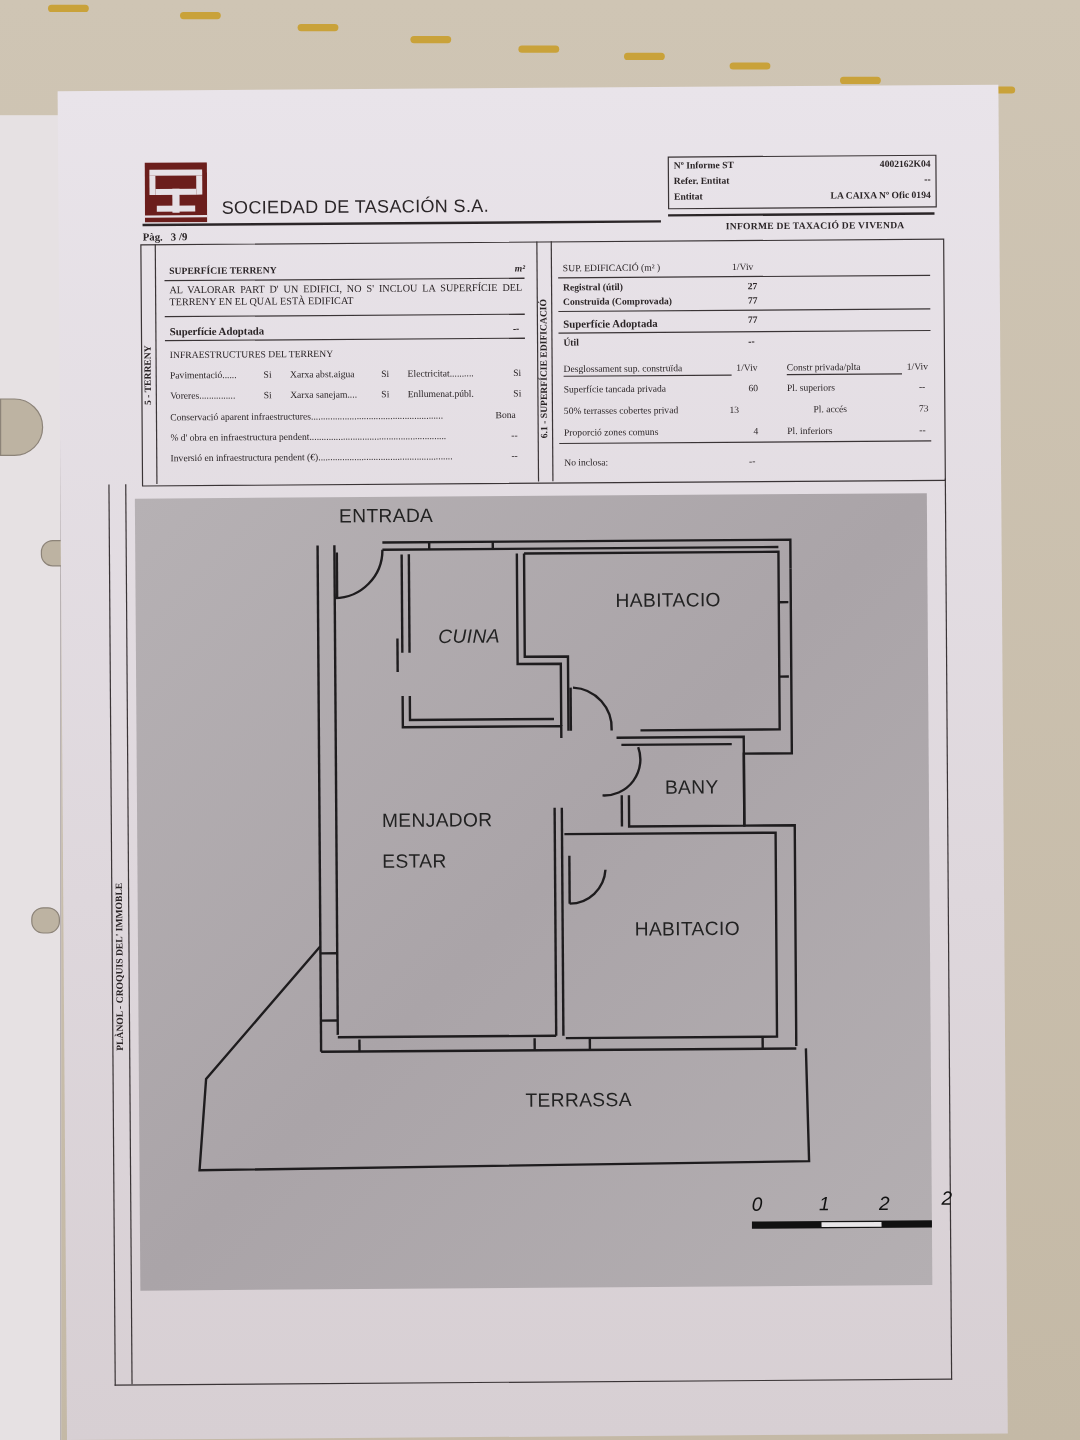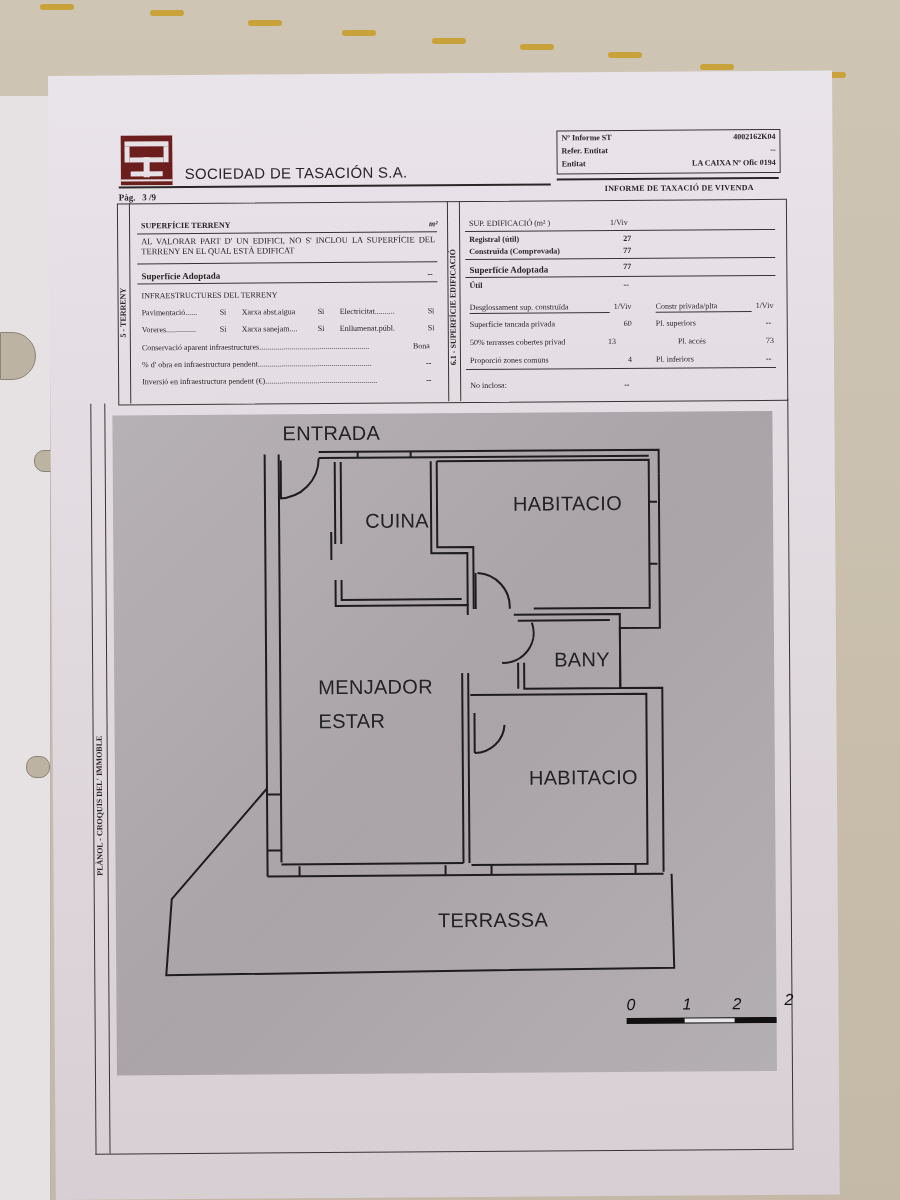--- a/index.html
+++ b/index.html
@@ -59,21 +59,21 @@
   .b { font-weight: bold; }
   .line { position: absolute; height: 1px; background: #3a3436; }
   .vline { position: absolute; width: 1px; background: #3a3436; }
   .plan {
     left: 62px; top: 340px; width: 660px; height: 660px;
     background: linear-gradient(135deg, #b6b1b4 0%, #aaa4a8 50%, #b4afb2 100%);
   }
   .plan svg { position: absolute; left: 0; top: 0; }
   .room-label {
     position: absolute; font-family: "Liberation Sans", sans-serif;
-    font-size: 20px; color: #222; letter-spacing: 0.3px;
+    font-size: 16px; color: #222; letter-spacing: 0.3px;
   }
   .scale-text { position: absolute; font-family: "Liberation Sans", sans-serif; font-size: 16px; font-style: italic; color: #111; }
 </style>
 </head>
 <body>
 
 <div class="carpet"></div>
 <div class="stitch" style="left:40px;top:4px;"></div>
 <div class="stitch" style="left:150px;top:10px;"></div>
 <div class="stitch" style="left:248px;top:20px;"></div>
@@ -267,21 +267,21 @@
         <polyline points="152,374 56,484 50,560 558,556 556,462"></polyline>
       </g>
 
       <g>
         <rect x="510" y="606" width="166" height="6" fill="#111"></rect>
         <rect x="568" y="607" width="50" height="4" fill="#e8e6e8"></rect>
         <polygon points="676,603 682,609 676,615" fill="#111"></polygon>
       </g>
     </svg>
     <div class="room-label" style="left:170px;top:8px;">ENTRADA</div>
-    <div class="room-label" style="left:252px;top:96px;">CUINA</div>
+    <div class="room-label" style="left:252px;top:109px;font-style:italic;">CUINA</div>
     <div class="room-label" style="left:400px;top:80px;">HABITACIO</div>
     <div class="room-label" style="left:440px;top:236px;">BANY</div>
     <div class="room-label" style="left:204px;top:262px;">MENJADOR</div>
     <div class="room-label" style="left:204px;top:296px;">ESTAR</div>
     <div class="room-label" style="left:414px;top:354px;">HABITACIO</div>
     <div class="room-label" style="left:322px;top:496px;">TERRASSA</div>
     <div class="scale-text" style="left:510px;top:584px;">0</div>
     <div class="scale-text" style="left:566px;top:584px;">1</div>
     <div class="scale-text" style="left:616px;top:584px;">2</div>
     <div class="scale-text" style="left:668px;top:580px;">2</div>

